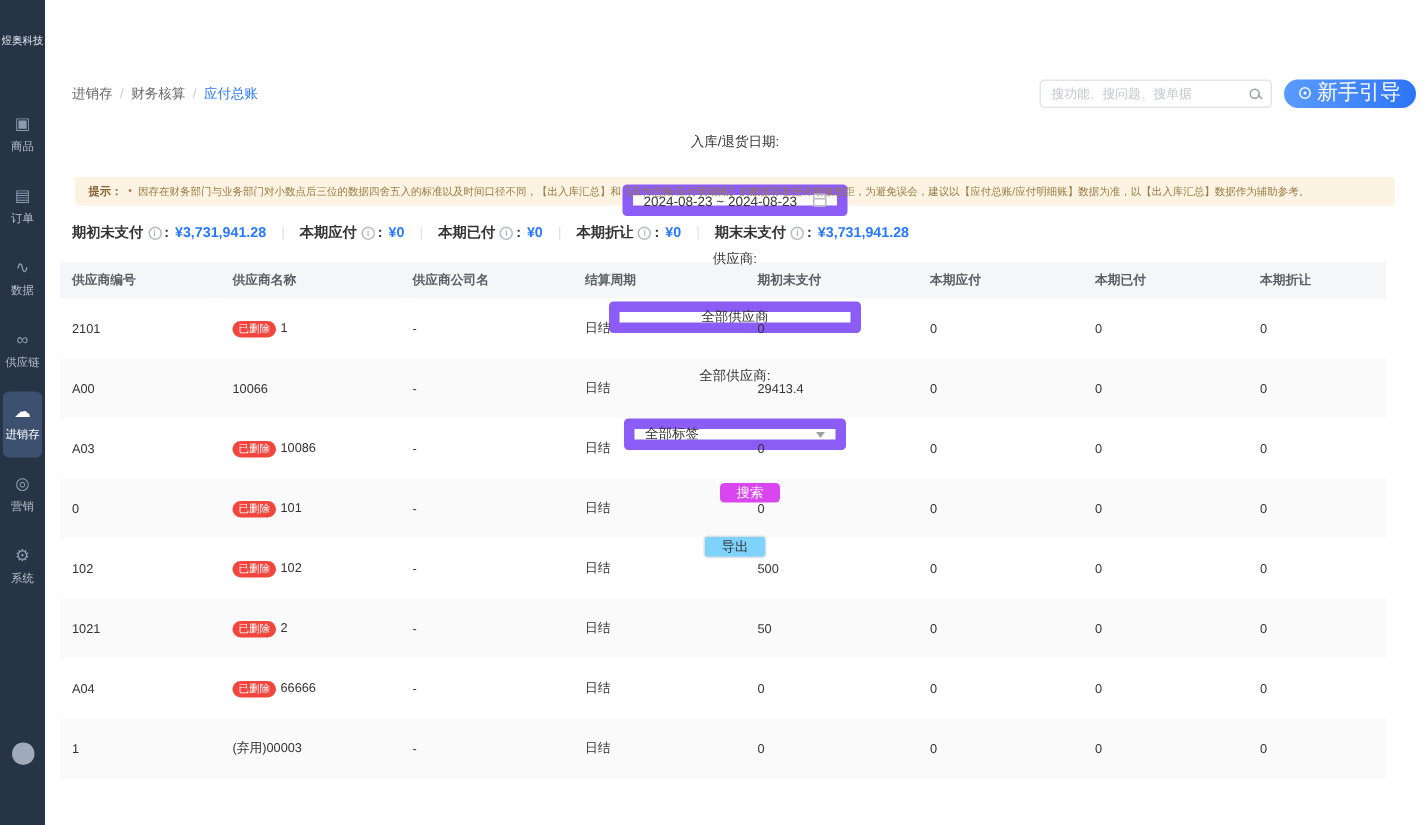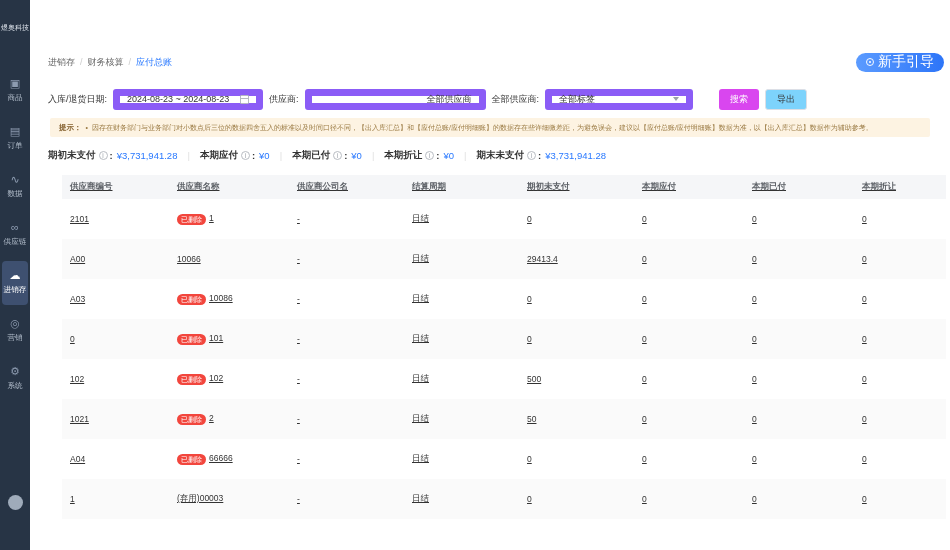--- a/index.html
+++ b/index.html
@@ -37,48 +37,48 @@
   .search-box input { flex:1; border:none; outline:none; font-size:8.5px; color:#333; background:transparent; font-family:inherit; }
   .search-box input::placeholder { color:#c2c6cc; }
   .mag { width:7px; height:7px; border:1.2px solid #9aa0a8; border-radius:50%; position:relative; display:inline-block; cursor:pointer; flex:none; }
   .mag::after { content:""; position:absolute; width:4px; height:1.2px; background:#9aa0a8; transform:rotate(45deg); right:-3px; bottom:-1px; }
 
   .guide-btn { height:19px; padding:0 10px; border:none; border-radius:10px; background:linear-gradient(90deg,#5b9bff,#2d75f8); color:#fff; font-size:14px; display:flex; align-items:center; gap:4px; cursor:pointer; font-family:inherit; }
   .guide-ico { width:8px; height:8px; border:1px solid rgba(255,255,255,.95); border-radius:50%; position:relative; flex:none; }
   .guide-ico::after { content:""; position:absolute; left:2px; top:2px; width:2px; height:2px; background:#fff; border-radius:50%; }
 
   
-  .filter-row { margin-top:16px; height:22px; display:flex; align-items:center; gap:6px; padding:0 18px; font-size:9px; }
+  .filter-row { margin-top:16px; height:22px; display:flex; align-items:center; gap:22px; padding:0 18px; font-size:9px;flex-direction:column; }
   .f-label { color:#333; white-space:nowrap; }
   .f-input { height:21px; border:7px solid #8b5cf6; border-radius:3px; background:#fff; display:flex; align-items:center; justify-content:space-between; padding:0 7px; cursor:pointer; color:#333; }
   .date-input { width:150px; }
-  .supplier-input { width:181px; justify-content:flex-end; }
+  .supplier-input { width:168px; justify-content:center; }
   .cycle-select { width:148px; }
   .cal-icon { width:9px; height:9px; border:1px solid #b5b9c0; border-radius:1px; position:relative; flex:none; }
   .cal-icon::before { content:""; position:absolute; top:2px; left:0; right:0; height:1px; background:#b5b9c0; }
   .chevron-down { width:0; height:0; border-left:3.5px solid transparent; border-right:3.5px solid transparent; border-top:4.5px solid #9aa0a8; flex:none; }
   .btn-primary { height:21px; padding:0 11px; background:#d946ef; border:none; border-radius:3px; color:#fff; font-size:9px; cursor:pointer; margin-left:20px; font-family:inherit; }
   .btn-plain { height:21px; padding:0 11px; background:#7dd3fc; border:1px solid #dcdfe6; border-radius:3px; color:#333; font-size:9px; cursor:pointer; font-family:inherit; }
 
   
   .notice { margin:8px 20px 0; height:19px; background:#fdf3e2; border-radius:2px; padding:0 9px; display:flex; align-items:center; gap:4px; font-size:7px; color:#9b7b44; white-space:nowrap; overflow:hidden; }
   .notice-prefix { font-weight:700; font-size:7.5px; color:#876432; }
   .notice-bullet { color:#9b7b44; }
 
   
   .summary { margin:9px 18px 0; height:19px; display:flex; align-items:center; font-size:9.5px; white-space:nowrap; }
   .sum-item { display:inline-flex; align-items:center; }
   .sum-item + .sum-item::before { content:"|"; color:#e2e2e2; margin:0 10px; font-weight:400; }
   .sum-label { color:#333; font-weight:700; }
   .info-i { width:9px; height:9px; border:1px solid #b8bcc2; border-radius:50%; color:#9aa0a8; font-size:6.5px; line-height:8px; text-align:center; margin:0 2px 0 3px; font-style:normal; cursor:pointer; flex:none; }
   .sum-colon { color:#333; font-weight:700; margin-right:4px; }
-  .sum-val { color:#2878ff; font-weight:400;text-align:center; }
-
-  
-  table.grid { width:884px; margin:10px 32px 0; border-collapse:collapse; table-layout:fixed;text-decoration:underline; }
+  .sum-val { color:#2878ff; font-weight:700;text-align:center; }
+
+  
+  table.grid { width:884px; margin:10px 10px 0; border-collapse:collapse; table-layout:fixed; }
   table.grid th { background:#f5f6f8; color:#5c6066; font-size:8.5px; font-weight:700; text-align:left; padding:6px 8px; }
   table.grid td { font-size:8.5px; color:#333; text-align:left; padding:14px 8px; background:#fff; }
   table.grid tbody tr:nth-child(even) td { background:#fafafa; }
   .badge { display:inline-block; background:#f2463d; color:#fff; font-size:7px; line-height:1; padding:2px 4px; border-radius:7px; margin-right:3px; vertical-align:middle; }
 </style>
 </head>
 <body>
 
 <div class="app">
 
@@ -123,20 +123,24 @@
 
     <div class="topbar">
       <div class="breadcrumb">
         <span class="crumb">进销存</span>
         <span class="sep">/</span>
         <span class="crumb">财务核算</span>
         <span class="sep">/</span>
         <span class="current">应付总账</span>
       </div>
       <div class="top-right">
+        <div class="search-box">
+          <input placeholder="搜功能、搜问题、搜单据" style="">
+          <span class="mag"></span>
+        </div>
         <button class="guide-btn">
           <span class="guide-ico"></span>
           <span>新手引导</span>
         </button>
       </div>
     </div>
 
     <div class="filter-row">
       <span class="f-label">入库/退货日期:</span>
       <div class="f-input date-input">

